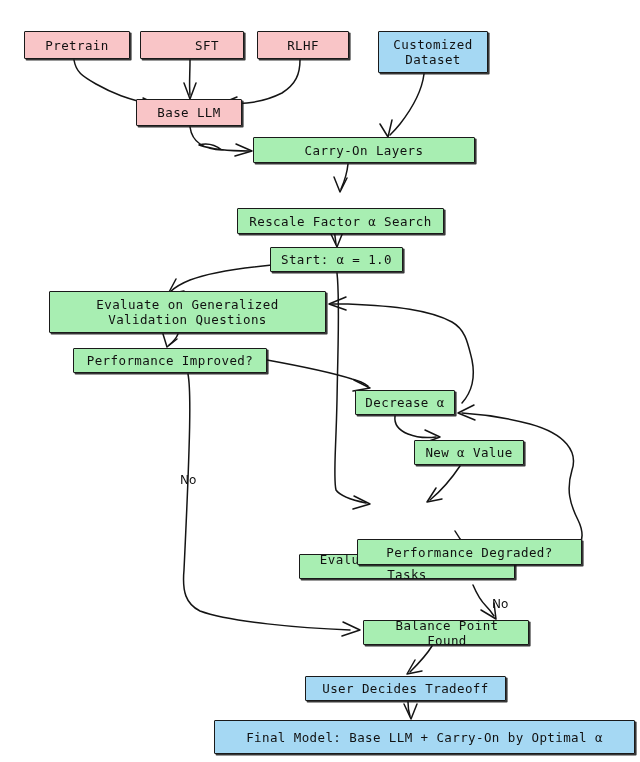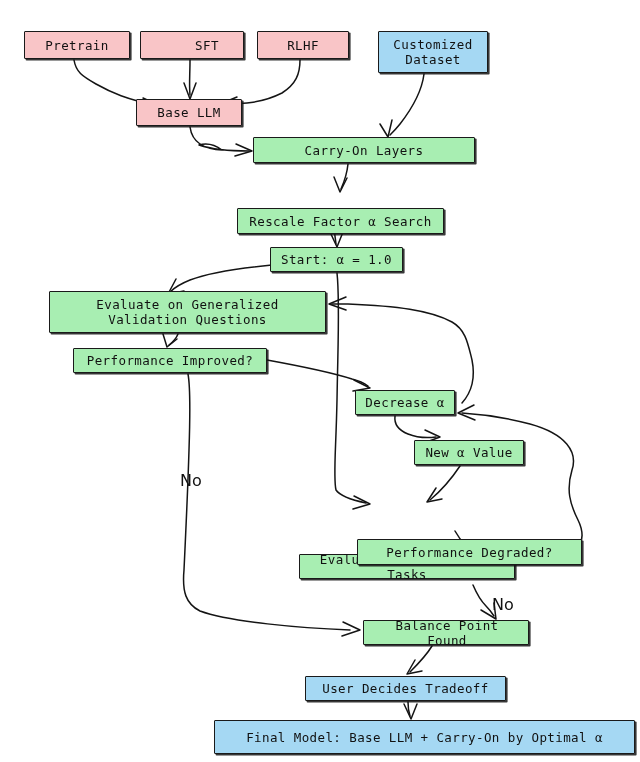--- a/index.html
+++ b/index.html
@@ -20,21 +20,21 @@
     border-radius:1px;
     white-space:pre-line;
     padding:0 6px;
   }
   .pink  {background:#f9c5c7;}
   .blue  {background:#a5d8f3;}
   .green {background:#a8eeb2;}
   .edgelabel{
     position:absolute;color:#111;background:transparent;
     font-family:"DejaVu Sans","Liberation Sans",sans-serif;
-    font-size:16px;line-height:13px;
+    font-size:12px;line-height:13px;
   }
   path.edge{fill:none;stroke:#141414;stroke-width:1.5px;stroke-linecap:round;stroke-linejoin:round;}
   path.head{fill:none;stroke:#141414;stroke-width:1.5px;stroke-linecap:round;stroke-linejoin:round;}
 </style>
 </head>
 <body>
 
 <div id="stage">
 
   <svg class="edges" viewBox="0 0 640 762">

